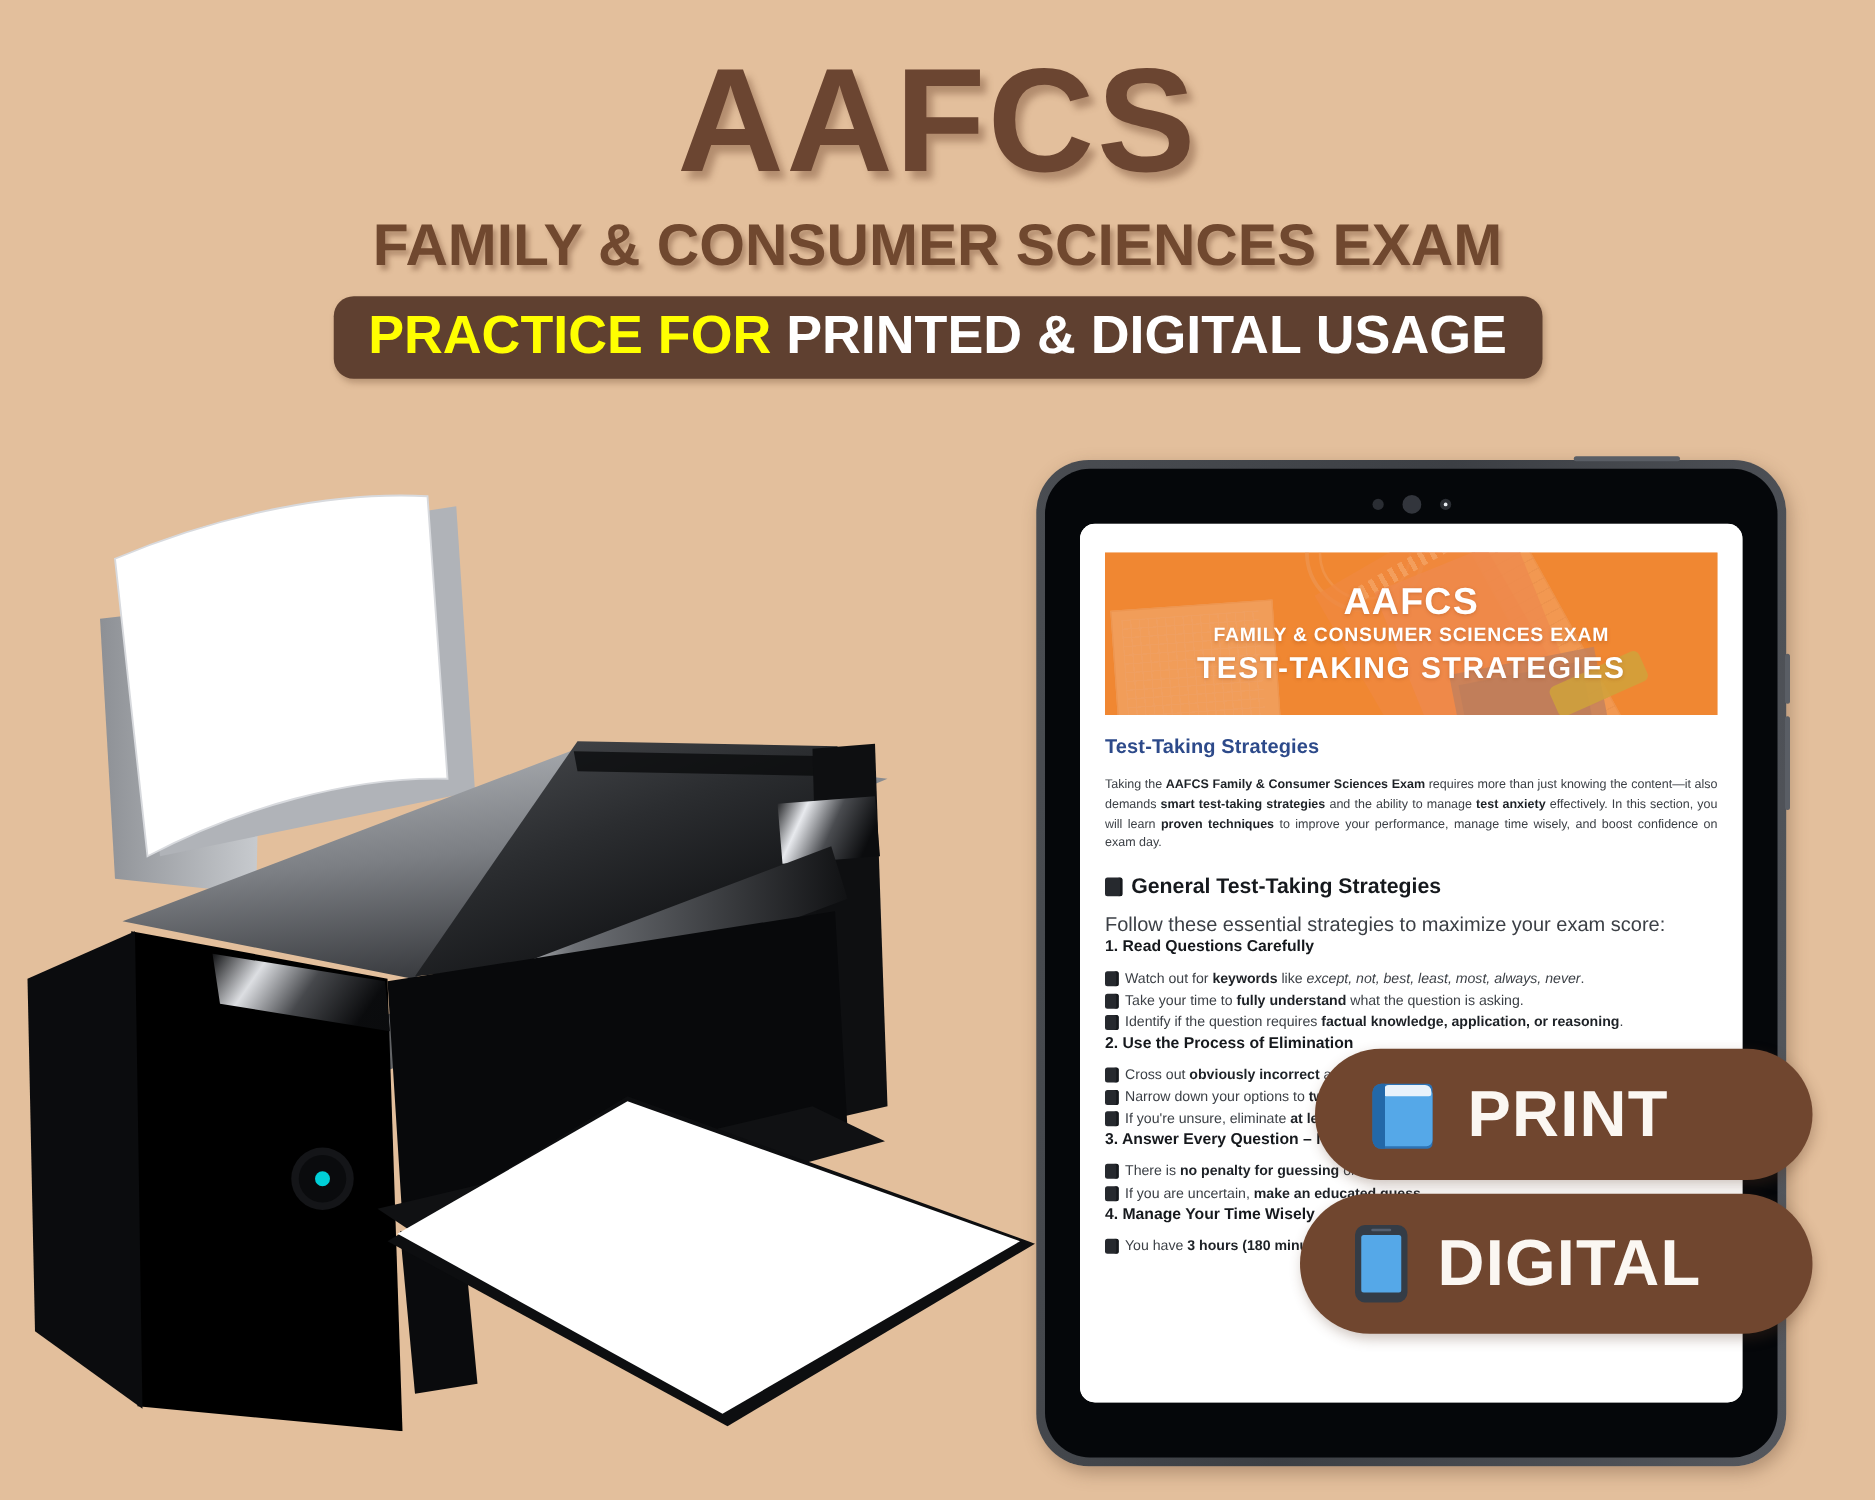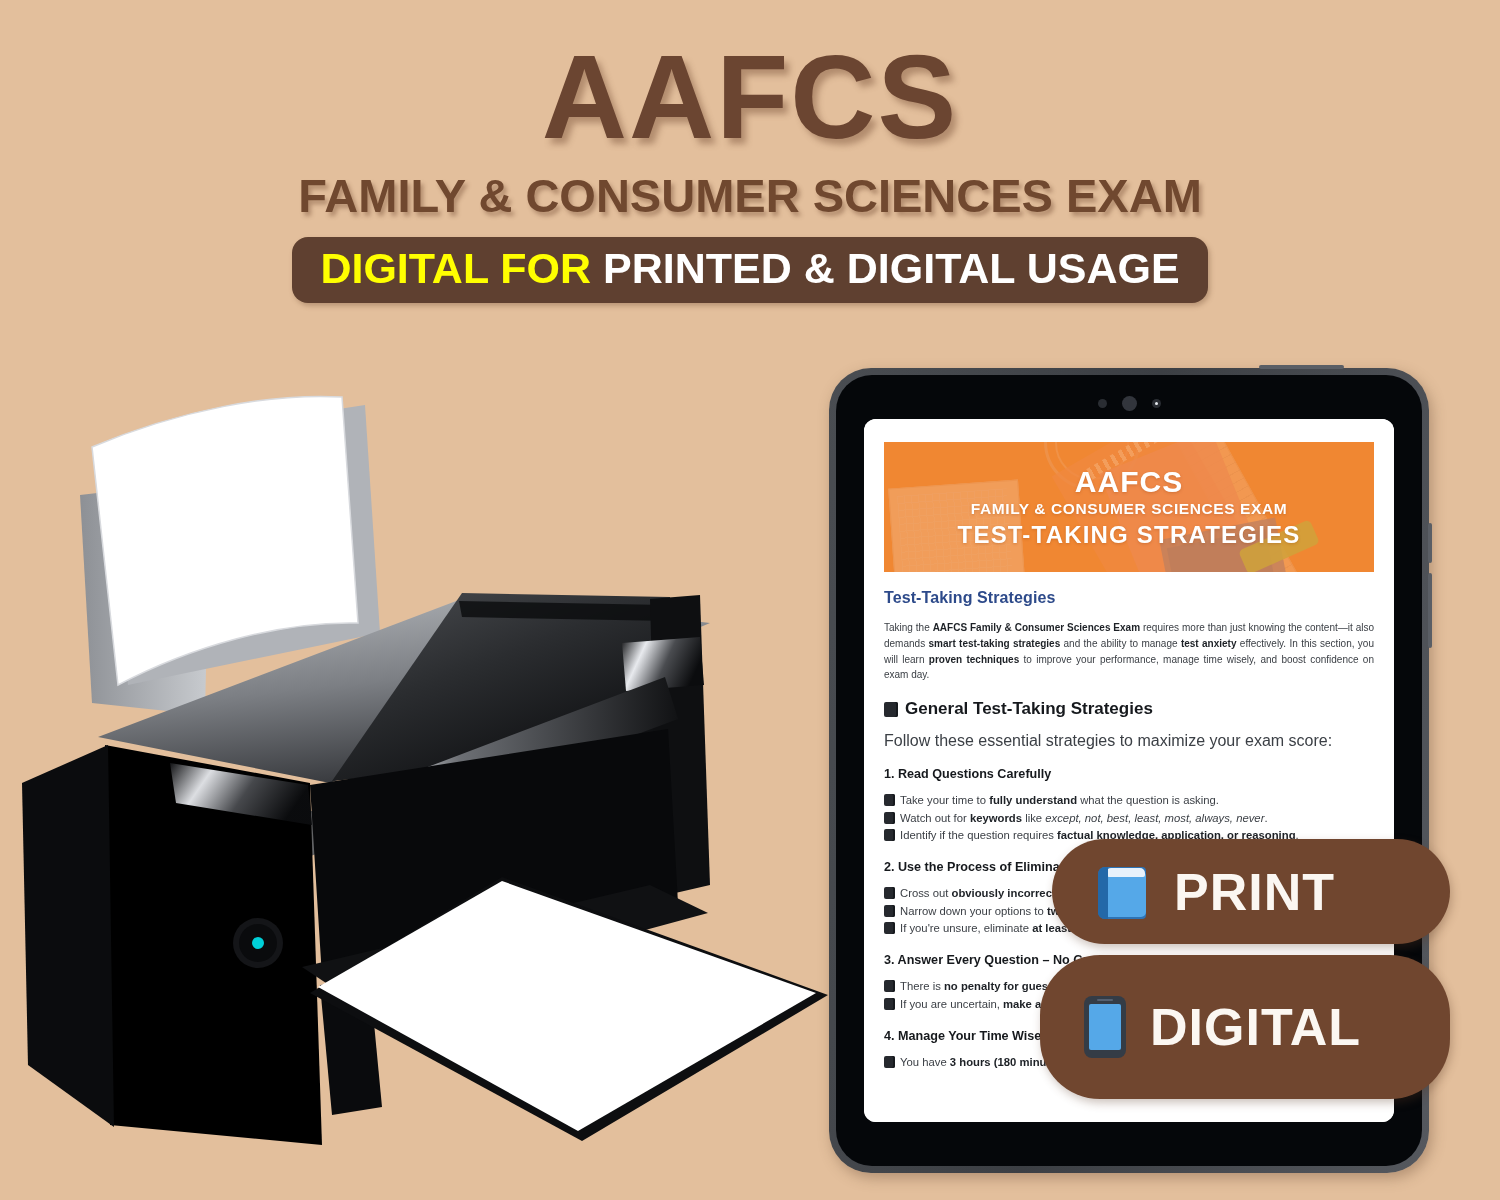--- a/index.html
+++ b/index.html
@@ -136,38 +136,38 @@
 
   .section-head {
     display:flex; align-items:center; gap:7px;
     margin-top:16px; font-size:17px; font-weight:bold; color:#16191d;
   }
   .sq { width:14px; height:15px; background:#26292e; border-radius:2px;
         box-shadow:inset -2px 0 0 #16191d; flex:0 0 auto; }
 
   #doc-followtext { margin-top:13px; font-size:16px; color:#3c4046; }
 
-  .num-head { margin-top:17px; font-size:12.6px; font-weight:bold; color:#16191d; }
+  .num-head { font-size:12.6px; font-weight:bold; color:#16191d; }
 
   .blist { margin-top:11px; }
   .bli { display:flex; align-items:flex-start; gap:5px;
          font-size:11.3px; line-height:1.45; color:#3c4046; margin-bottom:1px; }
   .bli .sq { width:11px; height:12px; margin-top:2px; }
   .bli b { color:#1d2126; }
   .bli i { font-style:italic; }
   .bli span.t { flex:1; }
 
   
   .badge {
     position:absolute; background:#70462f; border-radius:60px;
     display:flex; align-items:center; gap:24px;
     padding:0 44px; box-shadow:2px 4px 10px rgba(90,55,35,.3);
   }
   #badge-print   { left:1052px; top:839px; width:398px; height:105px; }
-  #badge-digital { left:1040px; top:955px; width:410px; height:144px; }
+  #badge-digital { left:1040px; top:955px; width:410px; height:112px; }
   .badge-label { color:#fbf7f2; font-size:52px; font-weight:bold; letter-spacing:1px; }
 
   
   .book-icon { position:relative; width:54px; height:58px; flex:0 0 auto; }
   .book-icon .bk-back { position:absolute; left:2px; top:4px; width:48px; height:52px;
                         background:#2d73b5; border-radius:7px 4px 4px 7px; }
   .book-icon .bk-front { position:absolute; left:8px; top:8px; width:42px; height:46px;
                         background:#55a8e8; border-radius:4px 5px 5px 3px; }
   .book-icon .bk-page { position:absolute; left:11px; top:5px; width:38px; height:9px;
                         background:#e8f2fb; border-radius:4px 5px 2px 2px; }
@@ -182,21 +182,21 @@
   .phone-icon .ph-notch { position:absolute; left:13px; top:3px; width:16px; height:2px;
                         background:#556070; border-radius:2px; }
 </style>
 </head>
 <body>
 
 <div id="header">
   <div id="brand-title">AAFCS</div>
   <div id="exam-line">FAMILY &amp; CONSUMER SCIENCES EXAM</div>
   <div id="suitable-banner">
-    <span class="sb-yellow">DIGITAL FOR</span><span class="sb-white"> PRINTED &amp; DIGITAL USAGE</span>
+    <span class="sb-yellow">PRACTICE FOR</span><span class="sb-white"> PRINTED &amp; DIGITAL USAGE</span>
   </div>
 </div>
 
 <div id="printer-illustration">
   <svg width="830" height="760" viewBox="0 0 830 760">
     <defs>
       <linearGradient id="gTray" x1="0" y1="0" x2="0.35" y2="1">
         <stop offset="0%" stop-color="#b9bcc0"></stop>
           <stop offset="55%" stop-color="#7c7f84"></stop>
         <stop offset="100%" stop-color="#3a3c40"></stop>
@@ -305,25 +305,25 @@
           <span>General Test-Taking Strategies</span>
         </div>
 
         <div id="doc-followtext">Follow these essential strategies to maximize your exam score:</div>
 
         <div id="doc-groups">
             <div class="num-head">1. Read Questions Carefully</div>
             <div class="blist">
               <div class="bli">
                 <span class="sq"></span>
+                <span class="t">Watch out for <b>keywords</b> like <i>except, not, best, least, most, always, never</i>.</span>
+              </div>
+              <div class="bli">
+                <span class="sq"></span>
                 <span class="t">Take your time to <b>fully understand</b> what the question is asking.</span>
-              </div>
-              <div class="bli">
-                <span class="sq"></span>
-                <span class="t">Watch out for <b>keywords</b> like <i>except, not, best, least, most, always, never</i>.</span>
               </div>
               <div class="bli">
                 <span class="sq"></span>
                 <span class="t">Identify if the question requires <b>factual knowledge, application, or reasoning</b>.</span>
               </div>
             </div>
             <div class="num-head">2. Use the Process of Elimination</div>
             <div class="blist">
               <div class="bli">
                 <span class="sq"></span>

